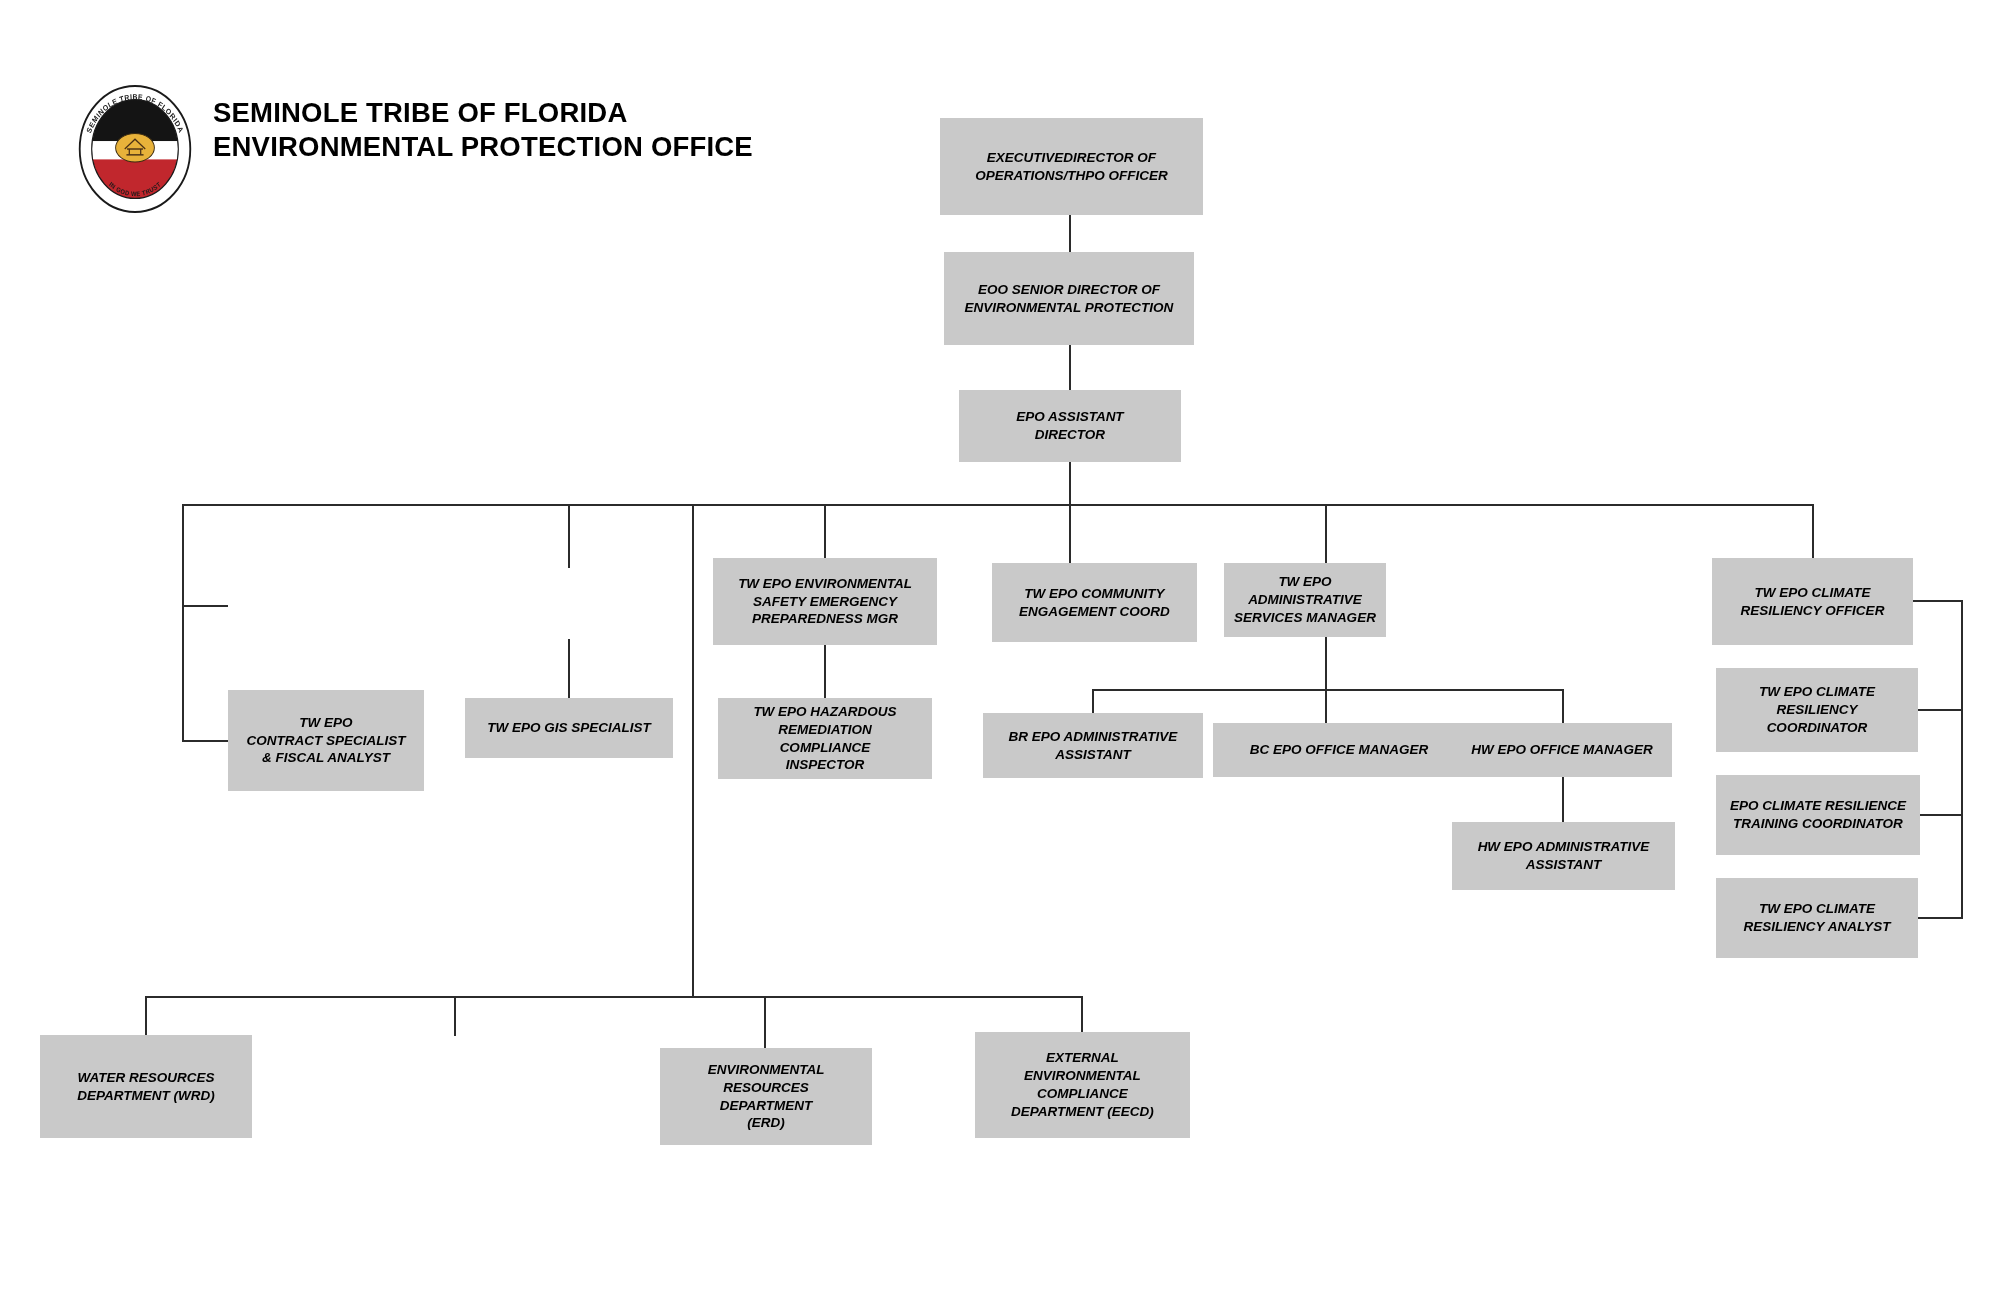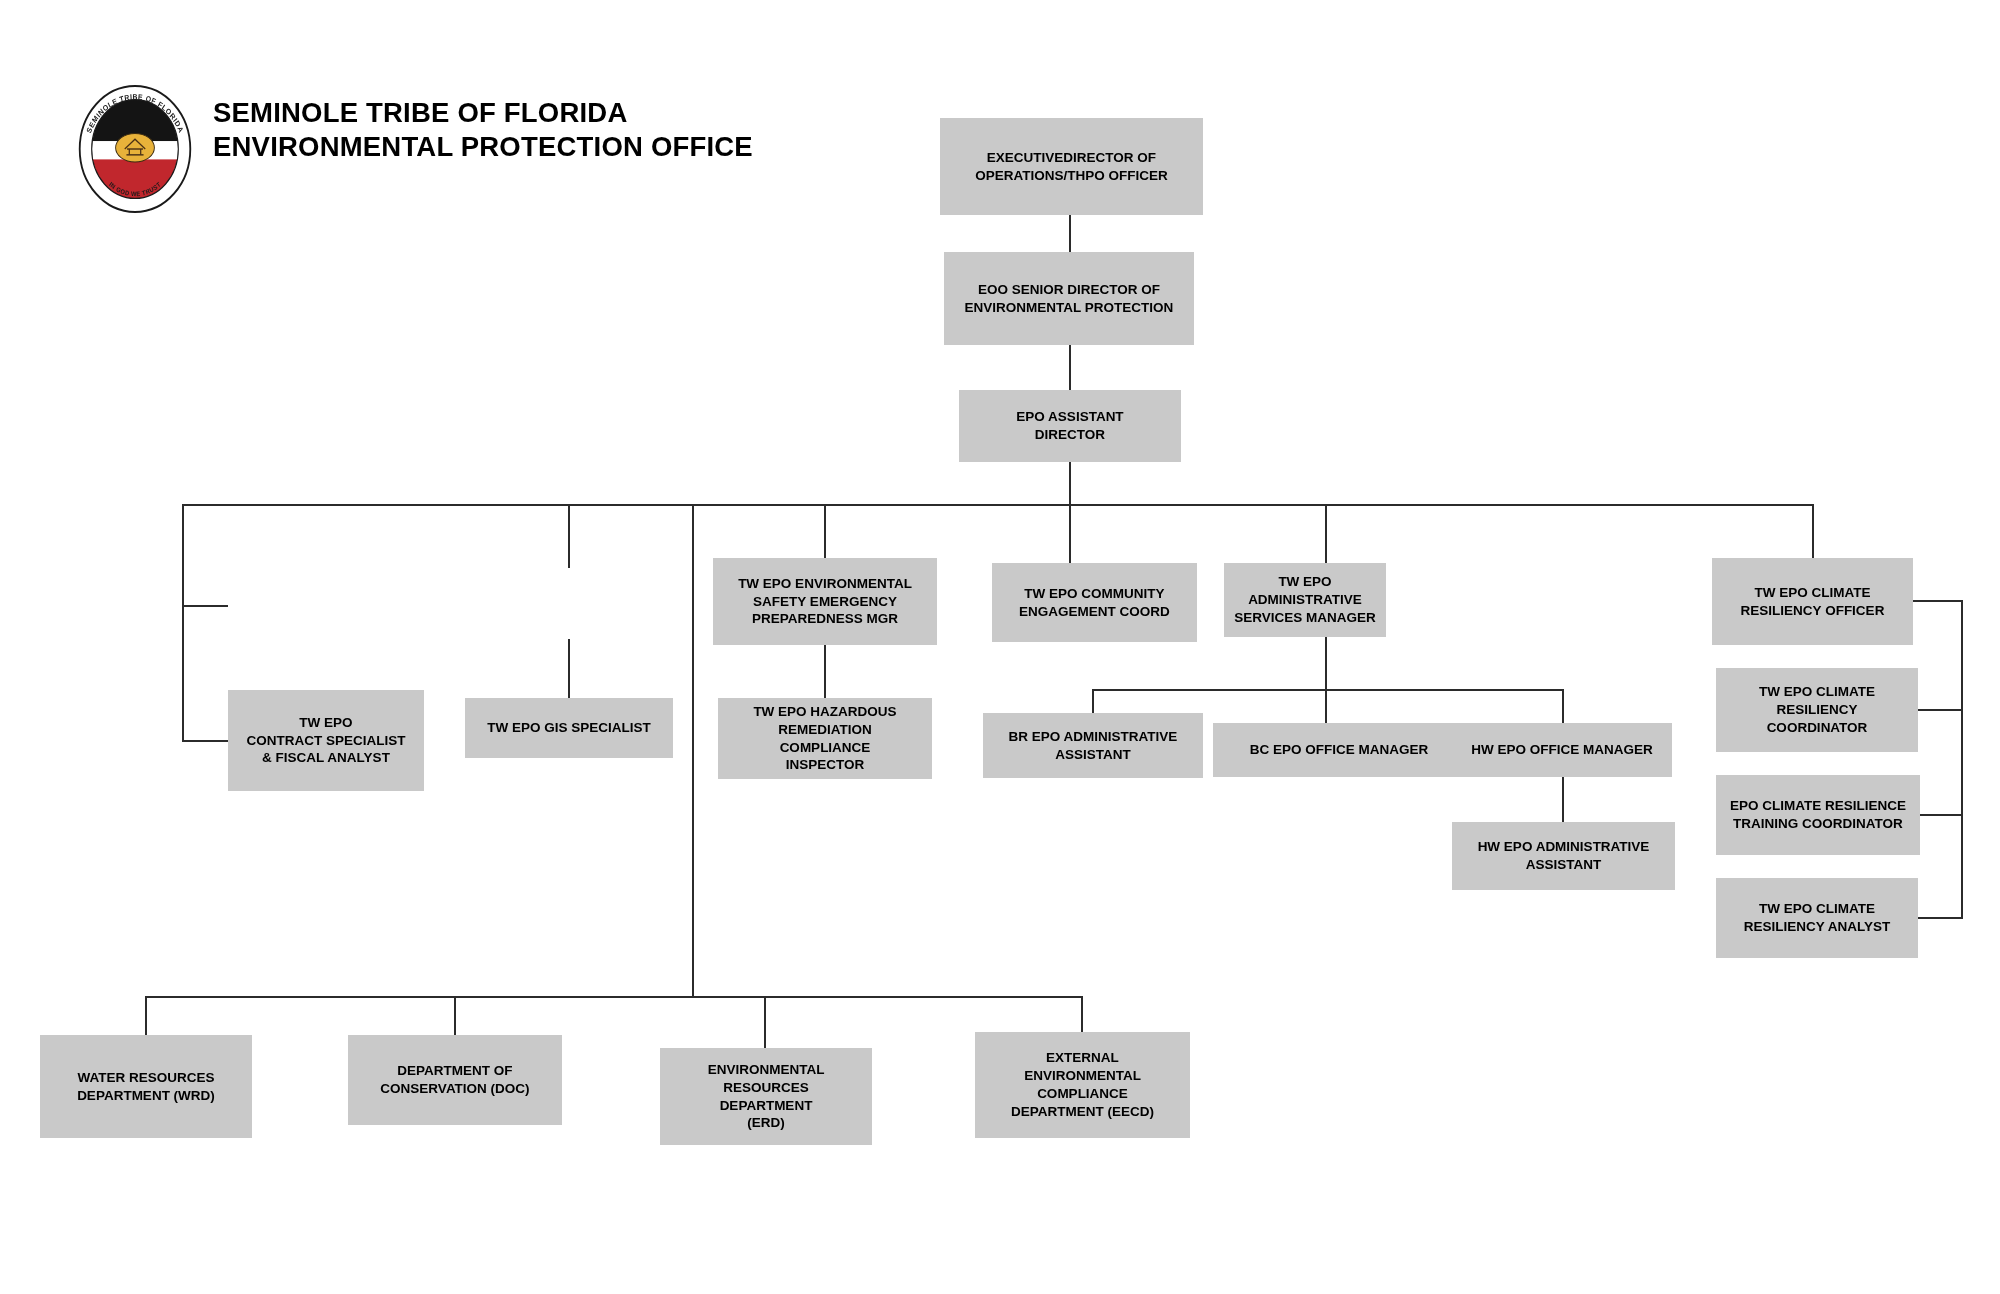--- a/index.html
+++ b/index.html
@@ -22,20 +22,21 @@
   .header-title div { white-space:nowrap; }
 
   .logo-wrap { position:absolute; left:78px; top:84px; width:114px; height:130px; }
 
   .node {
     position:absolute;
     background:#c9c9c9;
     display:flex; align-items:center; justify-content:center;
     text-align:center;
     z-index:2;
+    font-style:italic;
   }
   .node-label {
     white-space:pre-line;
     font-weight:bold;
     font-size:13.5px;
     line-height:1.32;
     color:#000;
     padding:3px 6px;
   }
 
@@ -214,24 +215,20 @@
   <div class="node" style="left:1716px;top:878px;width:202px;height:80px">
     <span class="node-label">TW EPO CLIMATE
 RESILIENCY ANALYST</span>
   </div>
 
   <div class="node" style="left:40px;top:1035px;width:212px;height:103px">
     <span class="node-label">WATER RESOURCES
 DEPARTMENT (WRD)</span>
   </div>
 
-  <div class="node" style="left:348px;top:1035px;width:214px;height:90px">
-    <span class="node-label">DEPARTMENT OF
-CONSERVATION (DOC)</span>
-  </div>
 
   <div class="node" style="left:660px;top:1048px;width:212px;height:97px">
     <span class="node-label">ENVIRONMENTAL
 RESOURCES
 DEPARTMENT
 (ERD)</span>
   </div>
 
   <div class="node" style="left:975px;top:1032px;width:215px;height:106px">
     <span class="node-label">EXTERNAL

